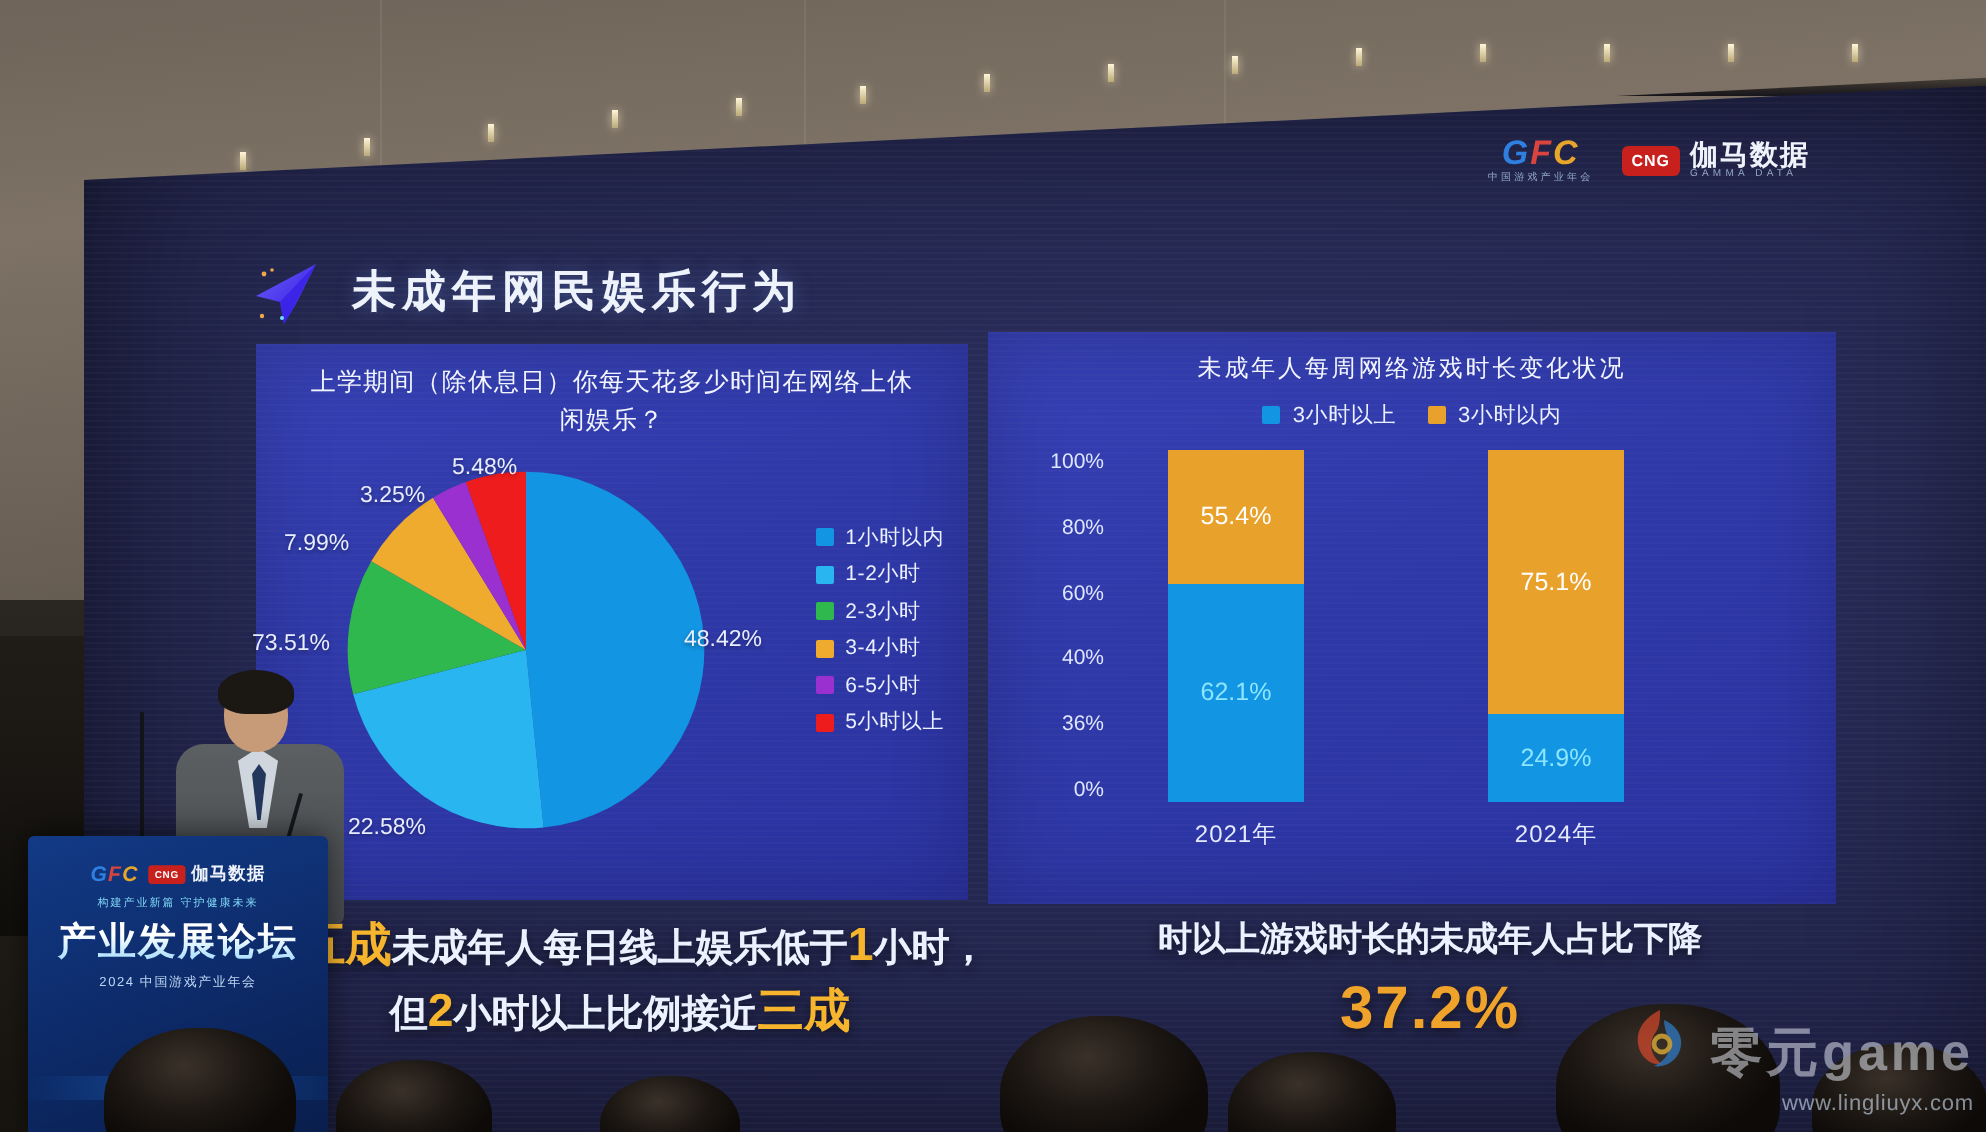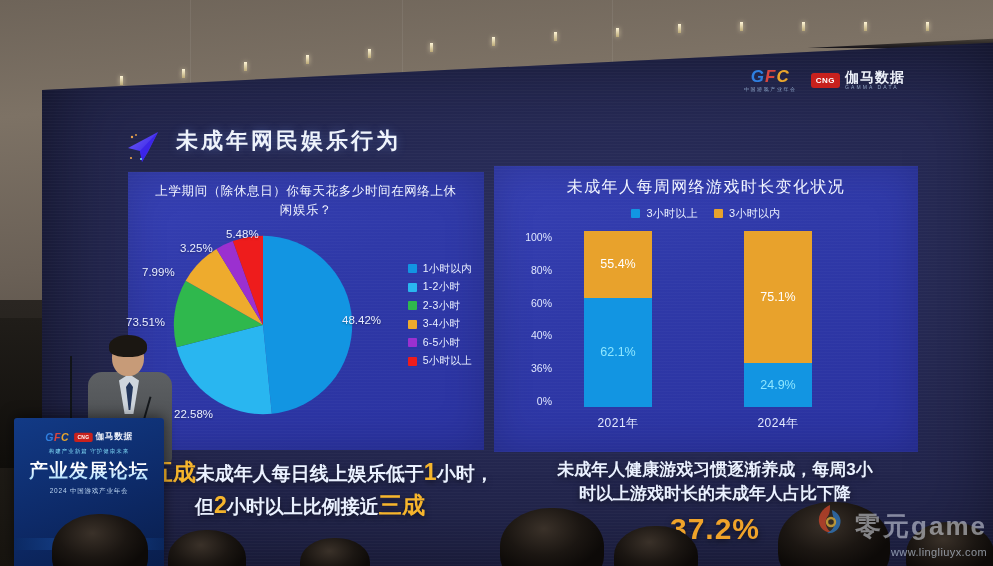--- a/index.html
+++ b/index.html
@@ -78,21 +78,21 @@
     background: #c8211d; color: #fff; font-size: 8px; font-weight: 700;
     padding: 3px 5px; border-radius: 3px; letter-spacing: 0.5px;
   }
   .cng-text { display: flex; flex-direction: column; line-height: 1.05; }
   .cng-cn { font-size: 14px; color: #eef2fa; font-weight: 700; letter-spacing: 1px; }
   .cng-en { font-size: 5px; color: #93a6c4; letter-spacing: 2.1px; }
 
   
   .slide-title-row {
     position: absolute; left: 122px; top: 126px;
-    display: flex; align-items: flex-start; gap: 12px; z-index: 6;
+    display: flex; align-items: center; gap: 12px; z-index: 6;
   }
   .plane-icon { width: 42px; height: 40px; position: relative; }
   .slide-title {
     font-size: 22px; color: #eef3fb; letter-spacing: 3px; font-weight: 600;
     text-shadow: 0 0 10px rgba(120,160,255,0.35);
   }
 
   
   .panel {
     position: absolute; z-index: 5;
@@ -105,21 +105,21 @@
     pointer-events:none;
   }
   #panel-left  { left: 128px; top: 172px; width: 356px; height: 278px; }
   #panel-right { left: 494px; top: 166px; width: 424px; height: 286px; }
 
   .panel-head {
     position: relative; z-index: 2; text-align: center;
     color: #f2f5ff; font-size: 12.5px; line-height: 1.5; letter-spacing: 0.6px;
     padding: 10px 22px 0 22px; font-weight: 500;
   }
-  #panel-right .panel-head { font-size: 16px; letter-spacing: 1.4px; padding-top: 9px; }
+  #panel-right .panel-head { font-size: 12px; letter-spacing: 1.4px; padding-top: 9px; }
 
   
   .pie-area { position: relative; z-index: 2; width: 100%; height: 212px; }
   .pie-wrap { position: absolute; left: 44px; top: 14px; width: 182px; height: 182px; }
   .pie-svg { width: 182px; height: 182px; display: block; }
   .pie-lbl {
     position: absolute; color: #e9eeff; font-size: 11.5px; white-space: nowrap;
     text-shadow: 0 1px 2px rgba(0,0,0,0.35);
   }
   .pie-legend {
@@ -404,21 +404,20 @@
       </div>
     </div>
   </div>
 
   <div class="caption" id="caption-left">
     <div><span class="hl">近五成</span><span>未成年人每日线上娱乐低于</span><span class="hl">1</span><span>小时，</span></div>
     <div><span>但</span><span class="hl">2</span><span>小时以上比例接近</span><span class="hl">三成</span></div>
   </div>
 
   <div class="caption" id="caption-right">
-    <div>未成年人健康游戏习惯逐渐养成，每周3小</div>
     <div>时以上游戏时长的未成年人占比下降</div>
     <span class="big-pct">37.2%</span>
   </div>
 
   <div class="podium">
     <div class="podium-logos">
       <div class="gfc-logo">
         <div class="gfc-main"><span class="g">G</span><span class="f">F</span><span class="c">C</span></div>
       </div>
       <div class="cng-wrap">

